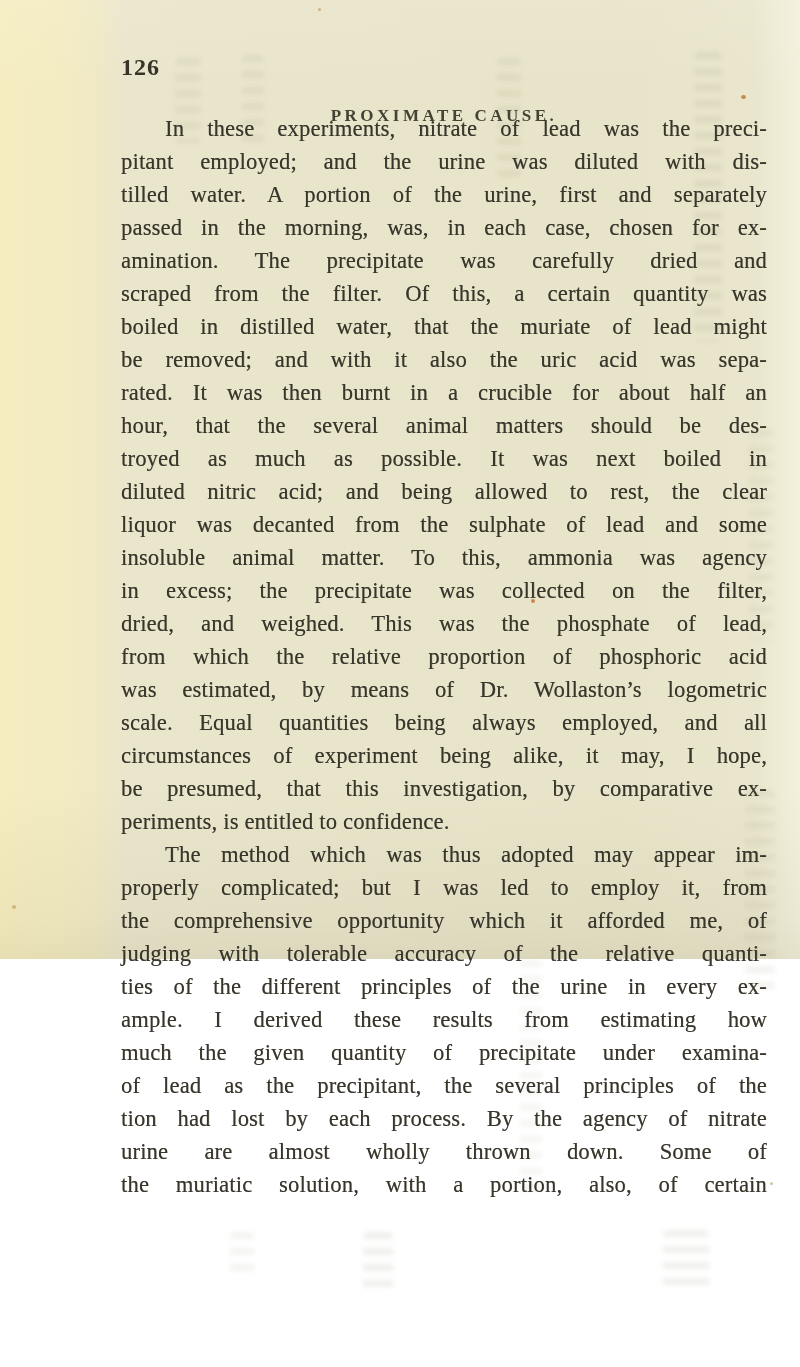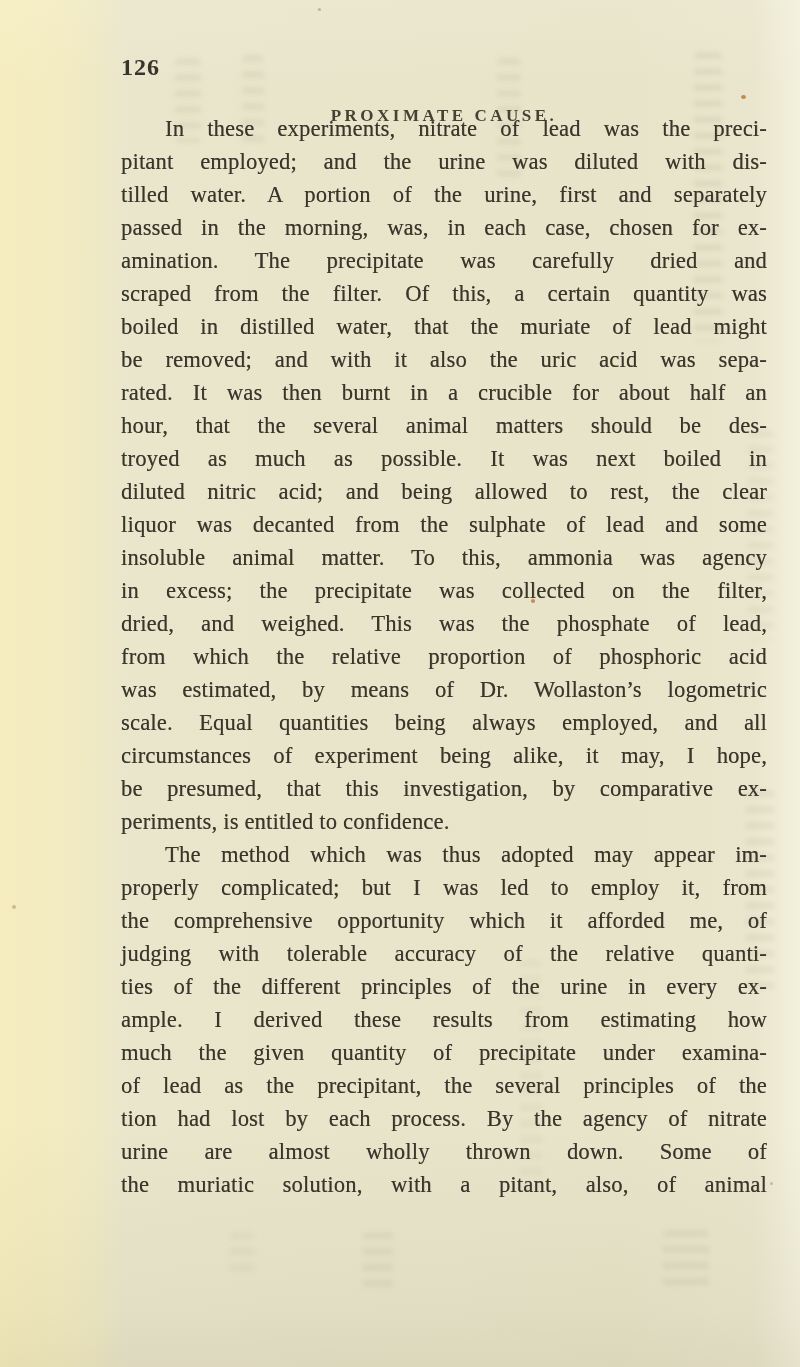--- a/index.html
+++ b/index.html
@@ -3,21 +3,21 @@
 <meta charset="utf-8">
 <style>
   html, body { margin: 0; padding: 0; }
   body {
     width: 800px; height: 1367px;
     font-family: "Liberation Serif", "DejaVu Serif", serif;
     overflow: hidden;
   }
   .page {
     position: relative;
-    width: 800px; height: 1367px;
+    width: 800px; height: 959px;
     background:
       linear-gradient(180deg, rgba(255,255,245,0.10) 0%, rgba(255,255,245,0) 90px,
                       rgba(110,100,60,0.00) 82%, rgba(110,100,60,0.06) 96%, rgba(110,100,60,0.10) 100%),
       linear-gradient(90deg, #f5edc0 0px, #f3ebc1 60px, #efe9c5 95px, #eae6cc 125px,
                       #e9e5cb 300px, #e8e4c9 620px, #eae6cd 755px, #f0edd8 785px, #f3f0dc 800px);
   }
   
   .ghost {
     position: absolute;
     background: repeating-linear-gradient(to bottom,
@@ -135,16 +135,16 @@
       <div class="tline indent">The method which was thus adopted may appear im-</div>
       <div class="tline">properly complicated; but I was led to employ it, from</div>
       <div class="tline">the comprehensive opportunity which it afforded me, of</div>
       <div class="tline">judging with tolerable accuracy of the relative quanti-</div>
       <div class="tline">ties of the different principles of the urine in every ex-</div>
       <div class="tline">ample. I derived these results from estimating how</div>
       <div class="tline">much the given quantity of precipitate under examina-</div>
       <div class="tline">of lead as the precipitant, the several principles of the</div>
       <div class="tline">tion had lost by each process. By the agency of nitrate</div>
       <div class="tline">urine are almost wholly thrown down. Some of</div>
-      <div class="tline">the muriatic solution, with a pitant, also, of animal</div>
+      <div class="tline">the muriatic solution, with a portion, also, of certain</div>
     </div>
 
 </div>
 
 </body></html>

